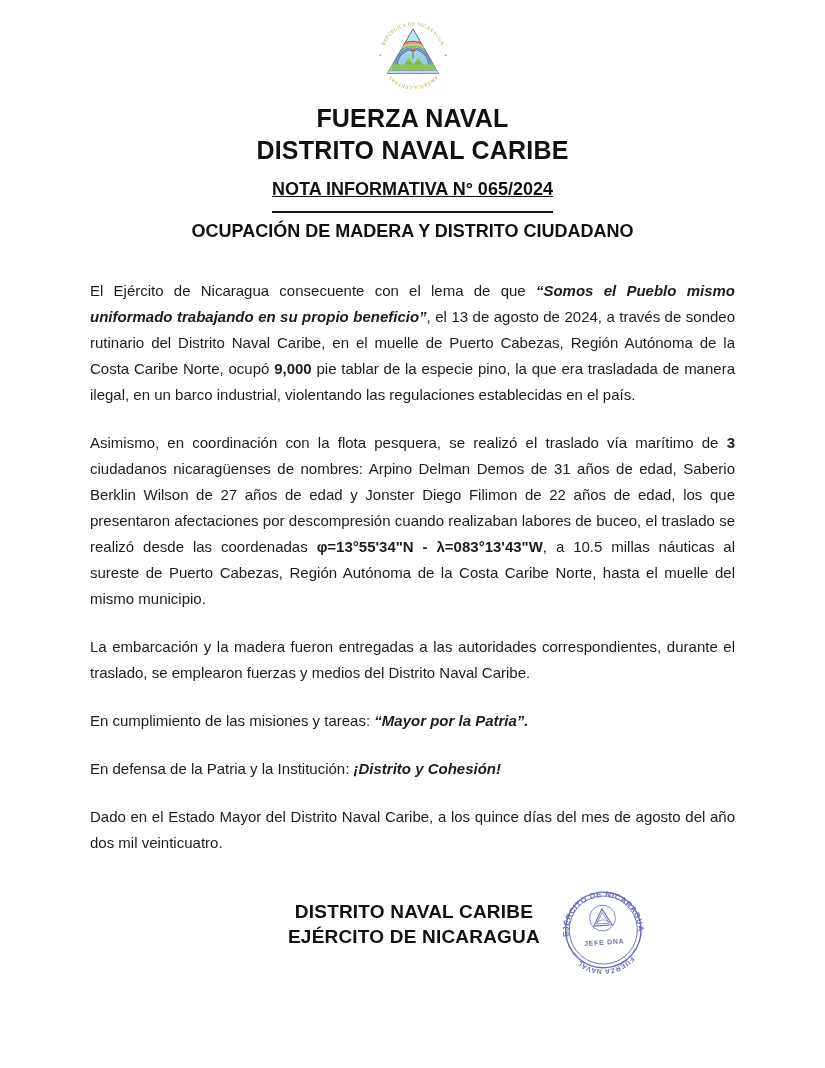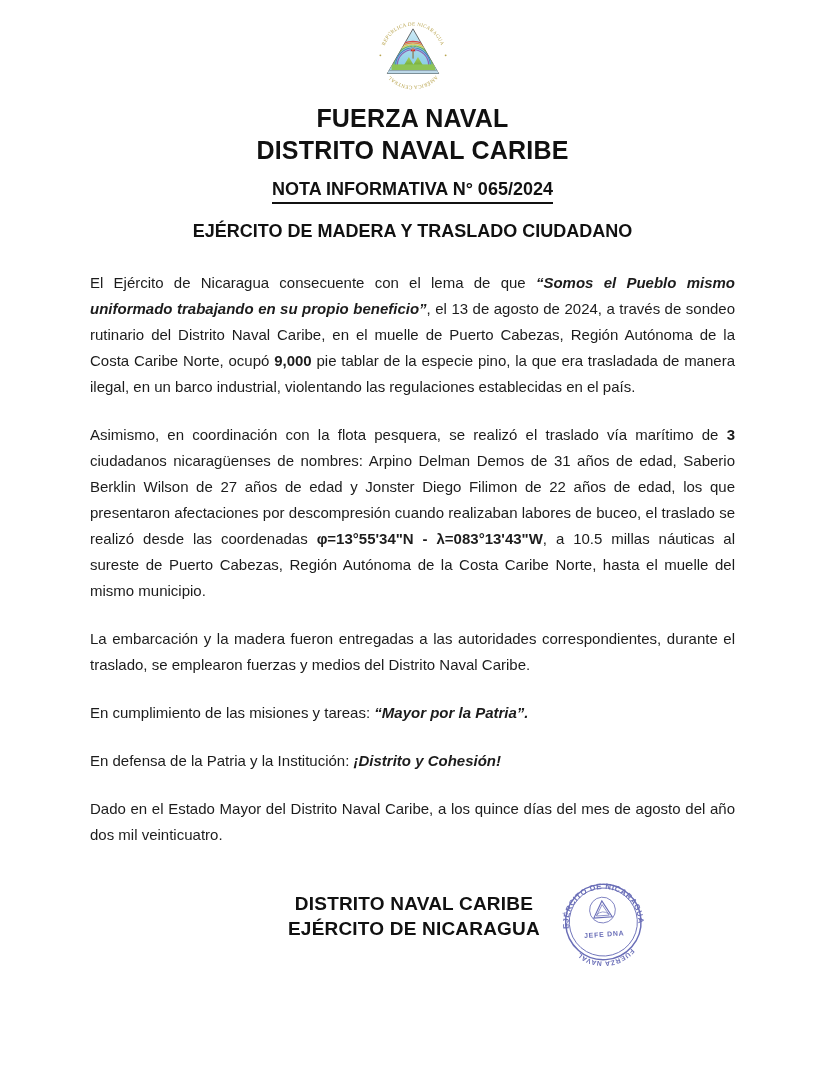--- a/index.html
+++ b/index.html
@@ -49,32 +49,33 @@
     color: #111111;
   }
   .nota-line {
     margin-top: 13px;
     font-weight: bold;
     font-size: 18px;
     color: #111111;
   }
   .nota-line span.u {
     border-bottom: 2px solid #111111;
-    padding-bottom: 3px;
+    padding-bottom: 12px;
+    text-decoration: underline;
   }
   .subject-line {
     margin-top: 21px;
     font-weight: bold;
     font-size: 18px;
     color: #111111;
   }
 
   
   .body-area {
-    margin: 0 auto;
+    margin: 8px auto;
     width: 645px;
     padding-top: 28px;
   }
   p.para {
     text-align: justify;
     font-size: 15px;
     line-height: 26px;
     margin: 0 0 22px 0;
     color: #1c1c1c;
     hyphens: none;
@@ -183,21 +184,21 @@
 
         <rect x="19" y="68" width="62" height="4.5" fill="#bdd8e8" stroke="#4b4b4b" stroke-width="0.4"></rect>
       </g>
     </svg>
   </div>
 
   <div class="titles">
     <div class="title-line">FUERZA NAVAL</div>
     <div class="title-line">DISTRITO NAVAL CARIBE</div>
     <div class="nota-line"><span class="u">NOTA INFORMATIVA N° 065/2024</span></div>
-    <div class="subject-line">EJÉRCITO DE MADERA Y TRASLADO CIUDADANO</div>
+    <div class="subject-line">OCUPACIÓN DE MADERA Y DISTRITO CIUDADANO</div>
   </div>
 
   <div class="body-area" id="body-area">
       <p class="para">El Ejército de Nicaragua consecuente con el lema de que <span class="bi">“Somos el Pueblo mismo uniformado trabajando en su propio beneficio”</span>, el 13 de agosto de 2024, a través de sondeo rutinario del Distrito Naval Caribe, en el muelle de Puerto Cabezas, Región Autónoma de la Costa Caribe Norte, ocupó <span class="b">9,000</span> pie tablar de la especie pino, la que era trasladada de manera ilegal, en un barco industrial, violentando las regulaciones establecidas en el país.</p>
       <p class="para">Asimismo, en coordinación con la flota pesquera, se realizó el traslado vía marítimo de <span class="b">3</span> ciudadanos nicaragüenses de nombres: Arpino Delman Demos de 31 años de edad, Saberio Berklin Wilson de 27 años de edad y Jonster Diego Filimon de 22 años de edad, los que presentaron afectaciones por descompresión cuando realizaban labores de buceo, el traslado se realizó desde las coordenadas <span class="b">φ=13°55'34"N - λ=083°13'43"W</span>, a 10.5 millas náuticas al sureste de Puerto Cabezas,  Región Autónoma de la Costa Caribe Norte, hasta el muelle del mismo municipio.</p>
       <p class="para">La embarcación y la madera fueron entregadas a las autoridades correspondientes, durante el traslado, se emplearon fuerzas y medios del Distrito Naval Caribe.</p>
       <p class="para">En cumplimiento de las misiones y tareas: <span class="bi">“Mayor por la Patria”.</span></p>
       <p class="para">En defensa de la Patria y la Institución: <span class="bi">¡Distrito y Cohesión!</span></p>
       <p class="para">Dado en el Estado Mayor del Distrito Naval Caribe, a los quince días del mes de agosto del año dos mil veinticuatro.</p>
     </div>

